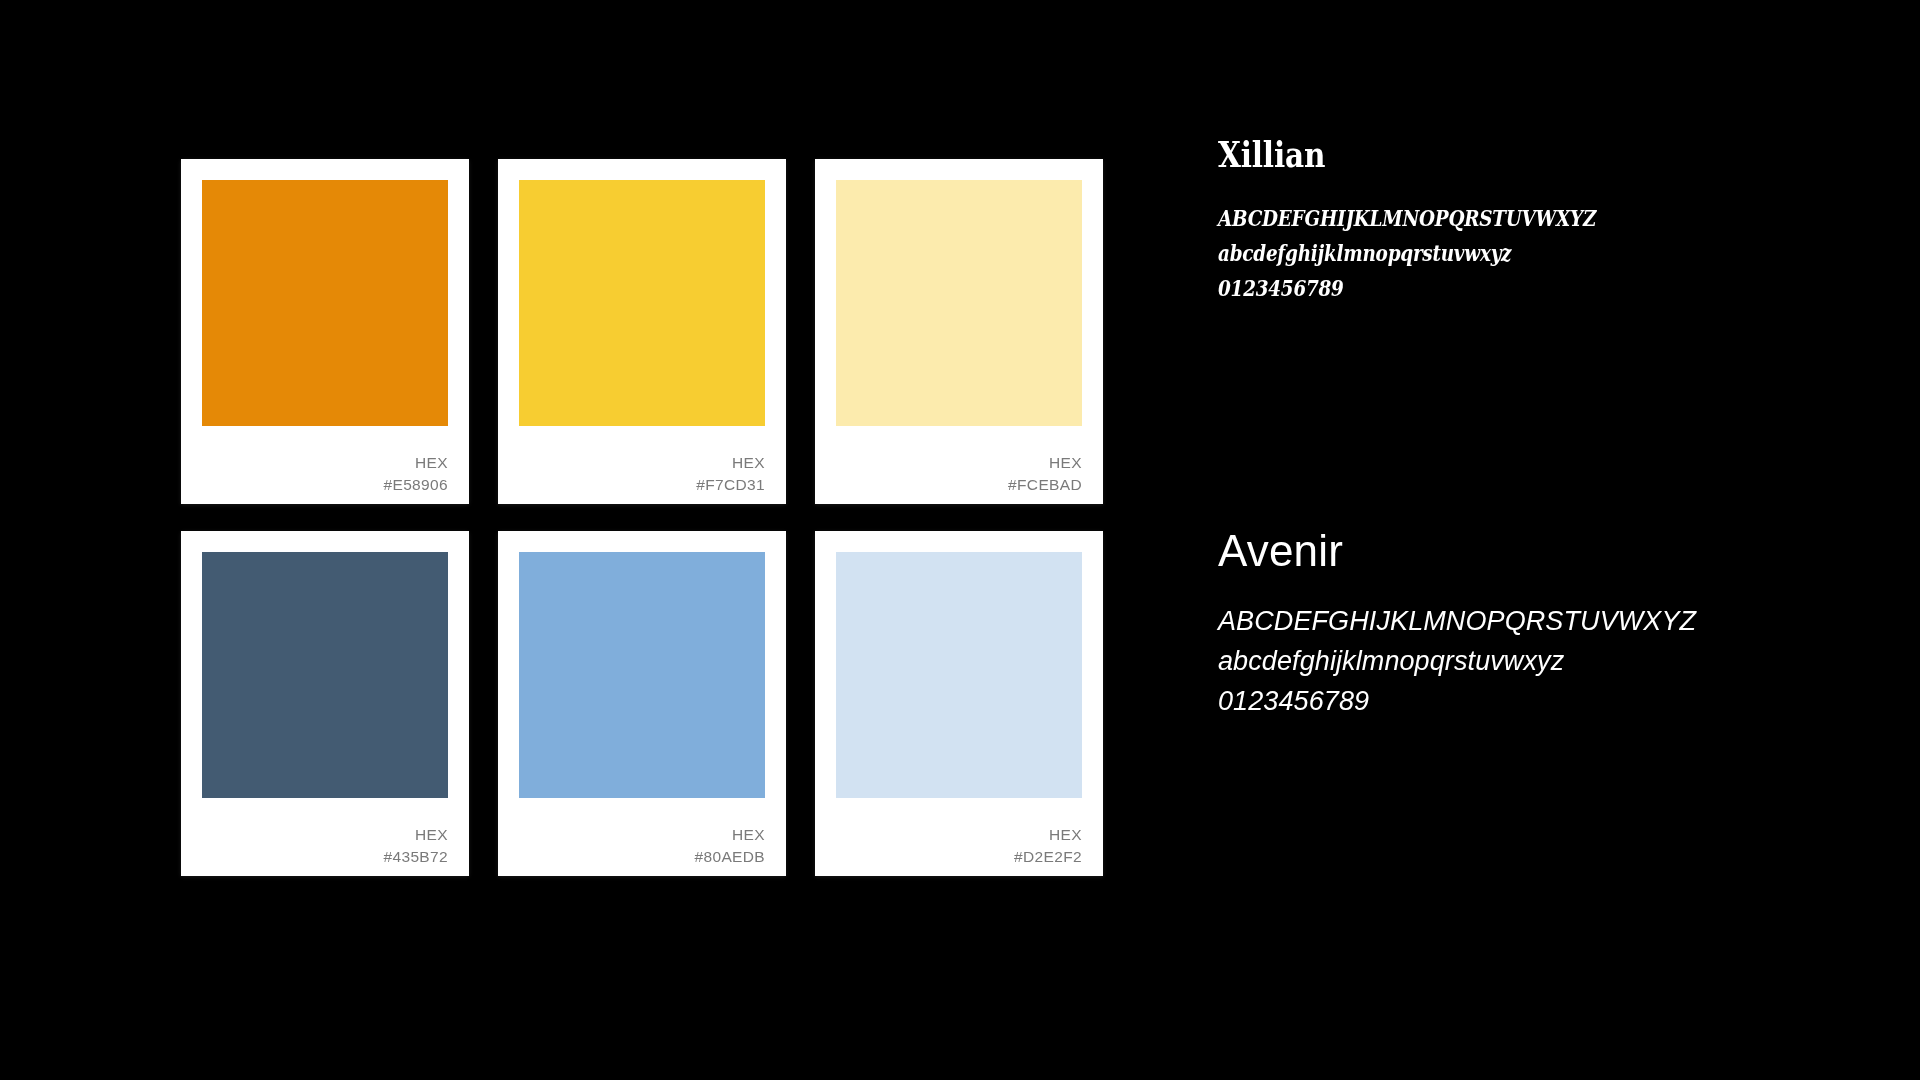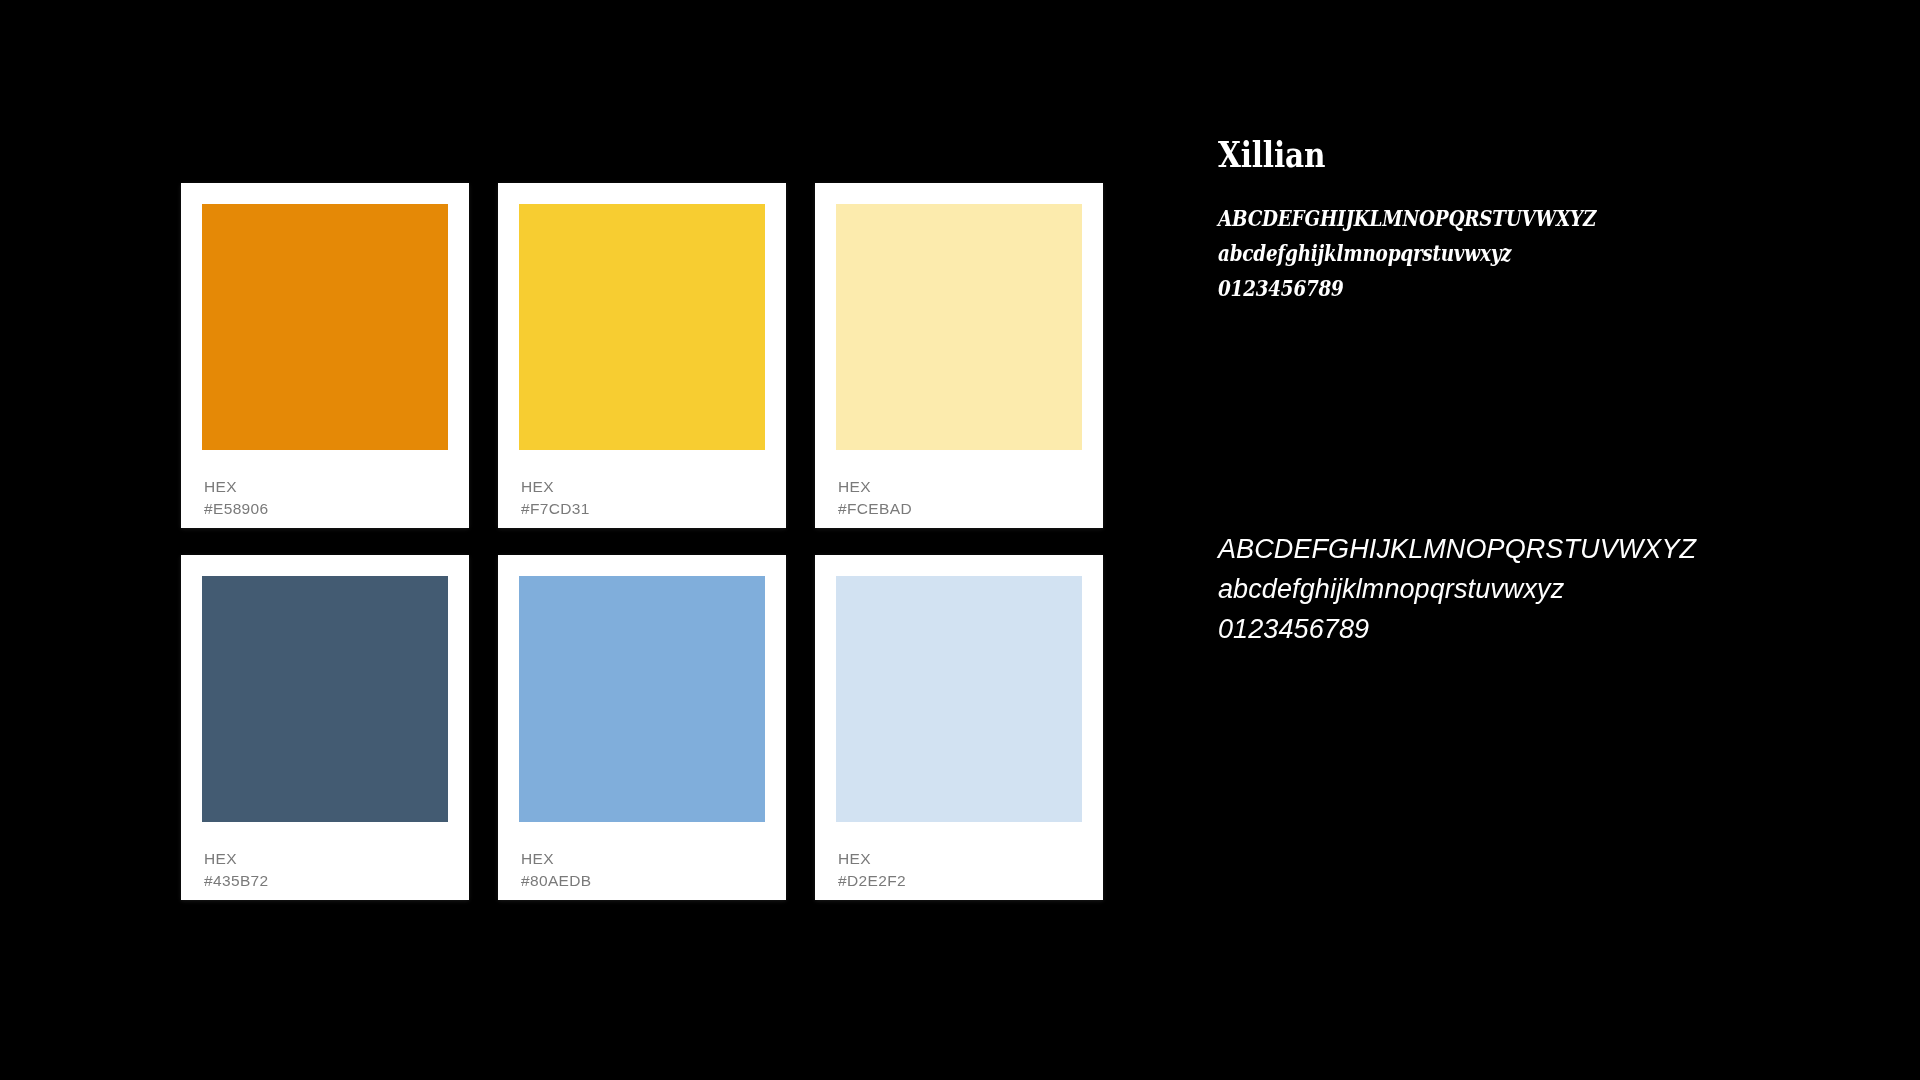--- a/index.html
+++ b/index.html
@@ -20,26 +20,27 @@
     position: relative;
     width: 1920px;
     height: 1080px;
     background: #000000;
   }
 
   
   .palette {
     position: absolute;
     left: 181px;
-    top: 183px;
+    top: 159px;
     display: grid;
     grid-template-columns: repeat(3, 288px);
     grid-template-rows: repeat(2, 345px);
     column-gap: 29px;
     row-gap: 27px;
+    text-align: right;
   }
 
   .swatch-card {
     position: relative;
     background: #ffffff;
     box-shadow: 0 1px 4px rgba(255,255,255,0.10);
     padding: 21px 21px 0 21px;
     box-sizing: border-box;
     display: flex;
     flex-direction: column;
@@ -195,20 +196,21 @@
     <div class="specimen specimen-xillian">
       <span class="specimen-name">Xillian</span>
       <span class="specimen-lines">
         <span class="specimen-line">ABCDEFGHIJKLMNOPQRSTUVWXYZ</span>
         <span class="specimen-line">abcdefghijklmnopqrstuvwxyz</span>
         <span class="specimen-line">0123456789</span>
       </span>
     </div>
 
     <div class="specimen specimen-avenir">
+      <span class="specimen-name">Avenir</span>
       <span class="specimen-lines">
         <span class="specimen-line">ABCDEFGHIJKLMNOPQRSTUVWXYZ</span>
         <span class="specimen-line">abcdefghijklmnopqrstuvwxyz</span>
         <span class="specimen-line">0123456789</span>
       </span>
     </div>
 
   </div>
 
 </div>

